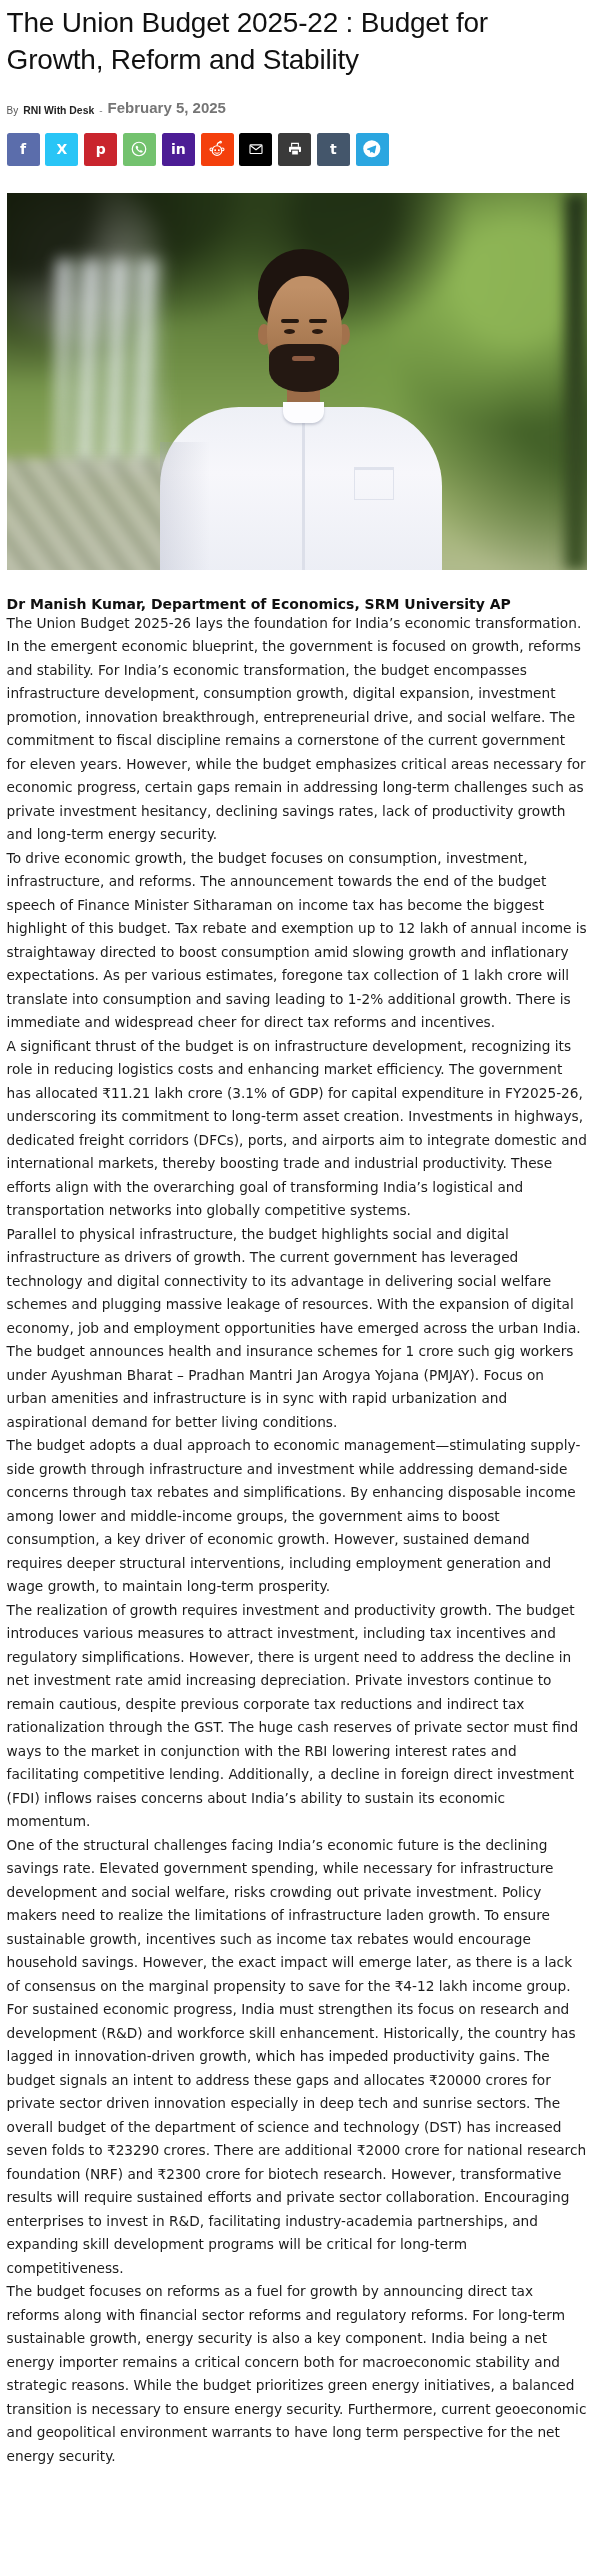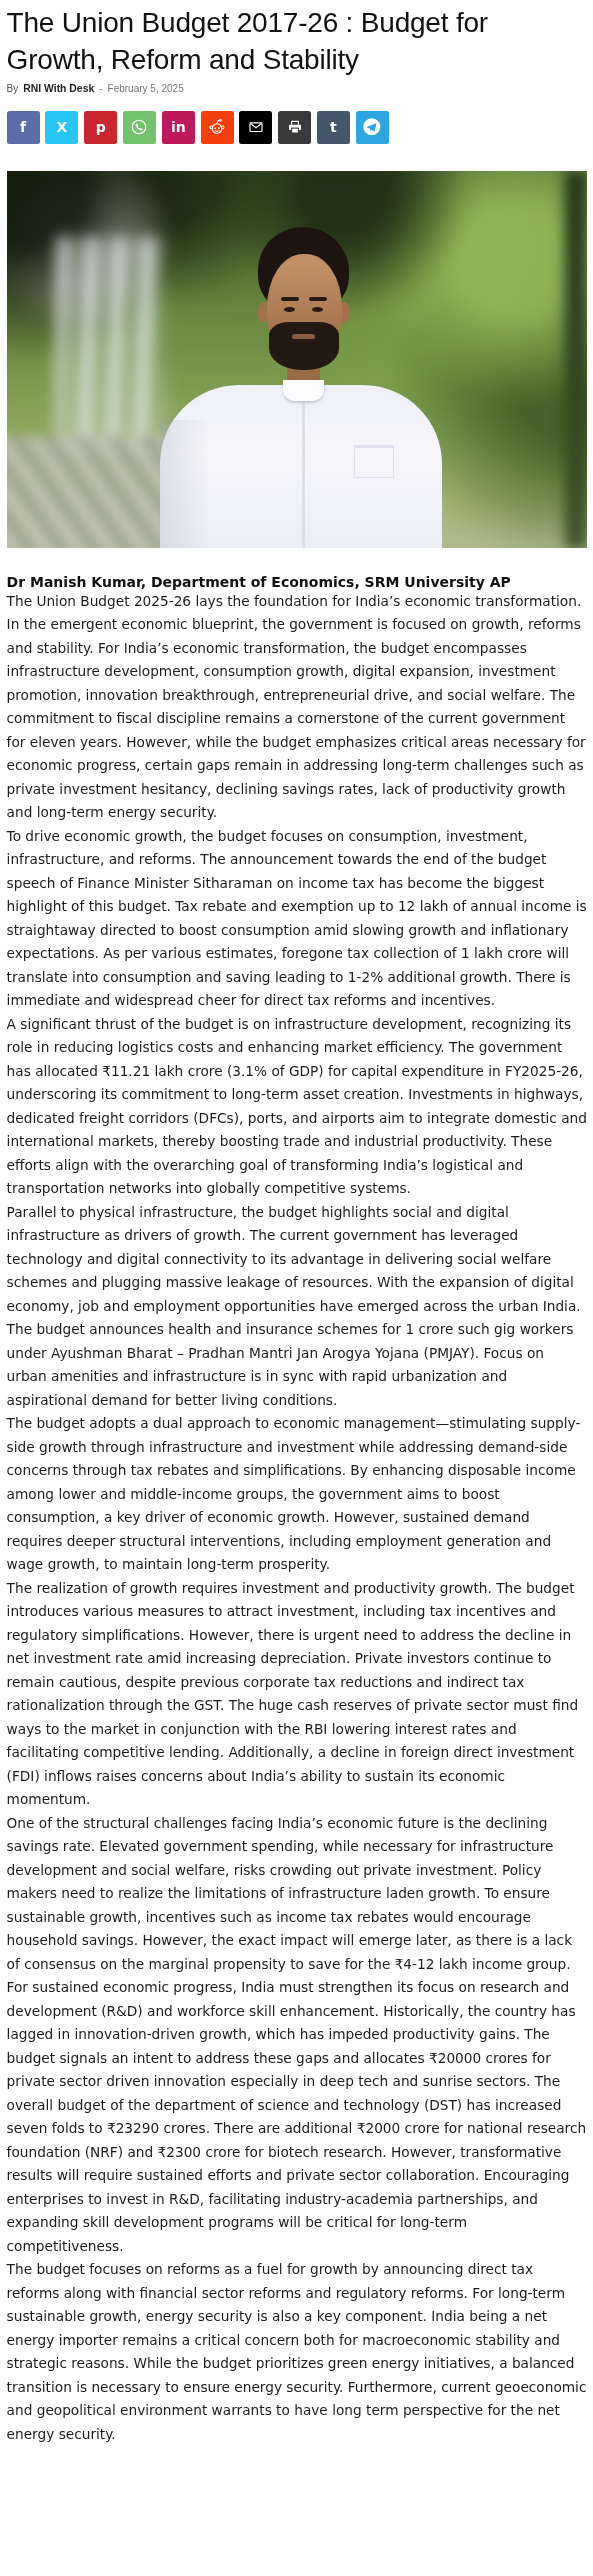--- a/index.html
+++ b/index.html
@@ -15,26 +15,26 @@
   .title {
     font-family:"Liberation Sans", sans-serif;
     font-size:28px; line-height:1.32; font-weight:500;
     color:#111; letter-spacing:-0.2px;
     margin-top:5px;
   }
 
   
   .byline {
     display:flex; align-items:flex-end; gap:5px;
-    margin-top:4px; font-size:10px; color:#555;
+    margin-top:20px; font-size:10px; color:#555;
     font-family:"Liberation Sans", sans-serif;
   }
   .byline .author { font-weight:700; color:#222; font-size:10.4px; }
   .byline .sep { color:#888; }
-  .byline .date { color:#757575; font-size:10px; }
+  .byline .date { color:#757575; font-size:15px;font-weight:bold; }
 
   
   .share-row { display:flex; gap:5.8px; margin-top:16.6px; }
   .share-btn {
     width:33px; height:33px; border:none; border-radius:2.5px;
     display:flex; align-items:center; justify-content:center;
     color:#fff; cursor:pointer; padding:0;
   }
   .share-btn .glyph {
     font-family:"DejaVu Sans", sans-serif;
@@ -117,21 +117,21 @@
   }
   .article-body p {
     font-size:13.7px; line-height:23.5px; color:#1c1c1c;
   }
 </style>
 </head>
 <body>
 
 <div class="container">
 
-  <h1 class="title">The Union Budget 2017-26 : Budget for Growth, Reform and Stability</h1>
+  <h1 class="title">The Union Budget 2025-22 : Budget for Growth, Reform and Stability</h1>
 
   <div class="byline">
     <span>By</span>
     <span class="author">RNI With Desk</span>
     <span class="sep">-</span>
     <span class="date">February 5, 2025</span>
   </div>
 
   <div class="share-row">
     <button class="share-btn" title="facebook" style="background: rgb(91, 109, 171);">
@@ -144,21 +144,21 @@
       <span class="glyph">p</span>
     </button>
     <button class="share-btn" title="whatsapp" style="background: rgb(115, 194, 110);">
       <span>
         <svg width="18" height="18" viewBox="0 0 24 24">
           <circle cx="12" cy="12" r="9" fill="none" stroke="#fff" stroke-width="1.6"></circle>
           <path d="M8.8 7.6c-.5.2-1.2.9-1.2 1.8 0 1.6 1.2 3.4 2.8 5 1.7 1.6 3.7 2.6 5 2.4.8-.1 1.5-.8 1.6-1.4.1-.4-.1-.7-.4-.9l-1.7-1c-.3-.2-.7-.1-.9.1l-.6.6c-.9-.3-2.7-1.8-3.2-3l.6-.5c.2-.2.3-.6.1-.9l-.9-1.8c-.2-.4-.7-.6-1.2-.4z" fill="#fff"></path>
         </svg>
       </span>
     </button>
-    <button class="share-btn" title="linkedin" style="background: #be185d;">
+    <button class="share-btn" title="linkedin" style="background: #4c1d95;">
       <span class="glyph">in</span>
     </button>
     <button class="share-btn" title="reddit" style="background: rgb(244, 63, 12);">
       <span>
         <svg width="20" height="20" viewBox="0 0 24 24">
           <g fill="none" stroke="#fff" stroke-width="1.3">
             <circle cx="12" cy="13.8" r="5.8"></circle>
             <circle cx="5.3" cy="12.4" r="1.7"></circle>
             <circle cx="18.7" cy="12.4" r="1.7"></circle>
             <path d="M12 8c.3-3 1.4-4.1 3.4-3.9"></path>

